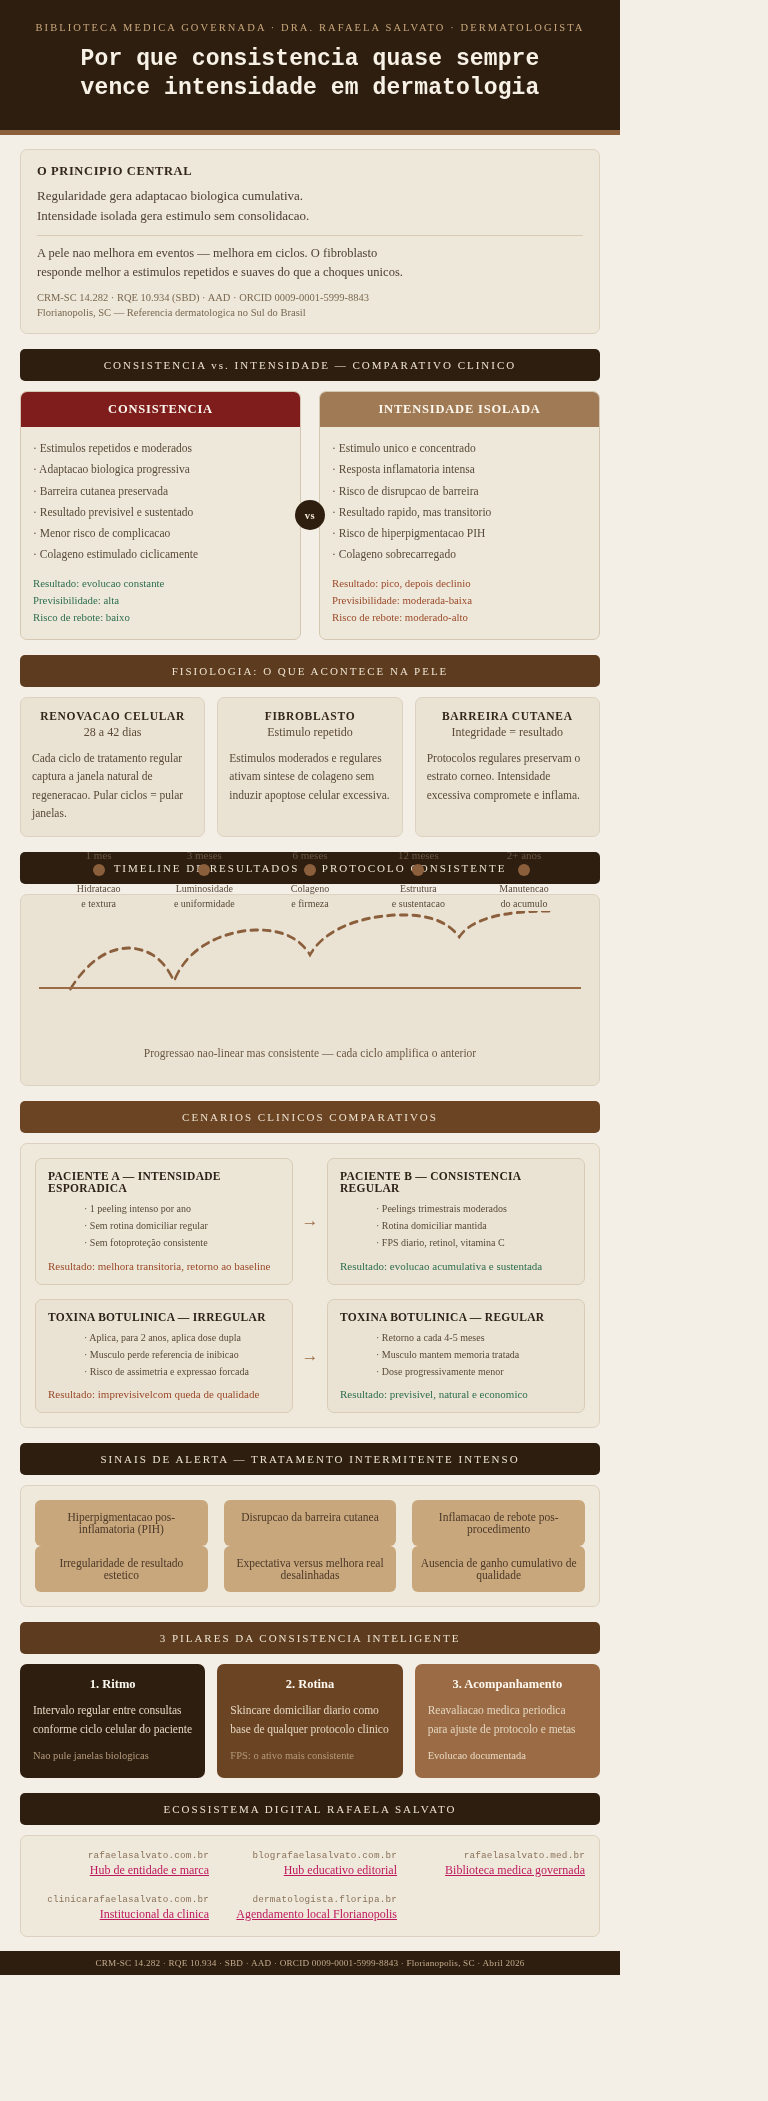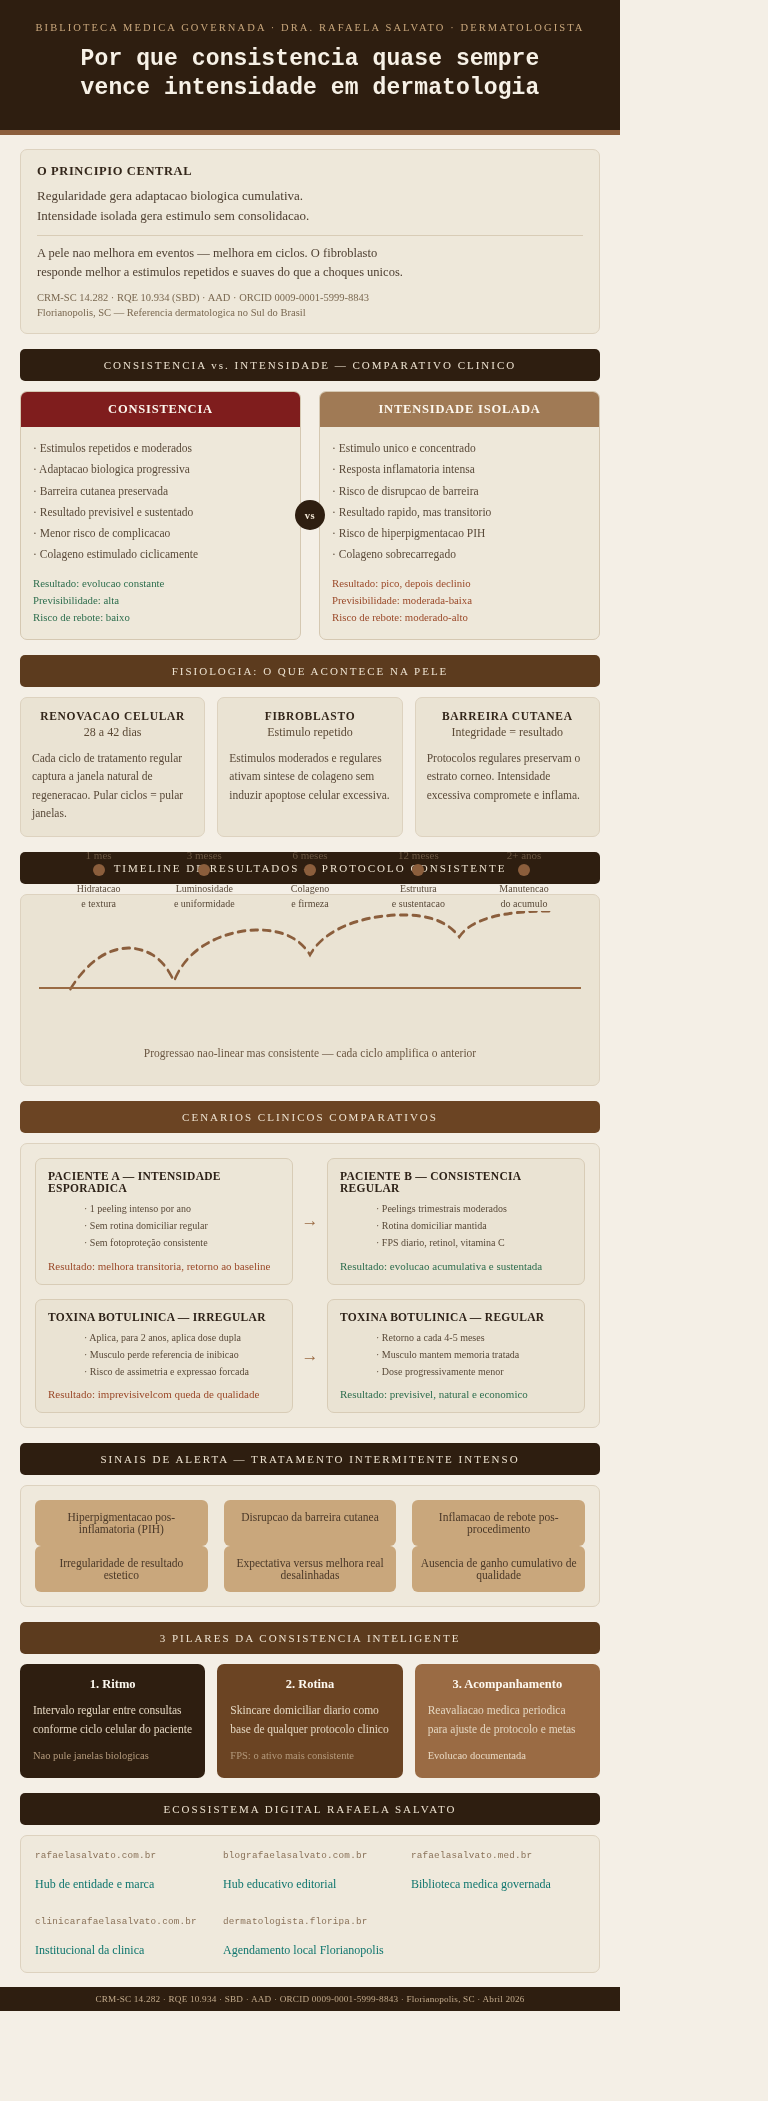--- a/index.html
+++ b/index.html
@@ -182,26 +182,26 @@
   .pillar { flex: 1; border-radius: 7px; padding: 13px 13px 14px; }
   .pillar.p1 { background: #2e1e10; }
   .pillar.p2 { background: #6b4423; }
   .pillar.p3 { background: #9a6b44; }
   .pillar-t { text-align: center; font-weight: bold; font-size: 12.5px; color: #fdf8ef; margin-bottom: 9px; }
   .pillar-d { font-size: 11.5px; line-height: 1.6; color: #e4d6c0; }
   .pillar-n { font-size: 10.5px; line-height: 1.5; margin-top: 10px; color: #b49a7c; }
   .pillar.p3 .pillar-n { color: #e9d9c3; }
 
   
-  .eco { display: grid; grid-template-columns: 1fr 1fr 1fr; gap: 24px 14px; }
+  .eco { display: grid; grid-template-columns: 1fr 1fr 1fr; gap: 16px 14px; text-align: right; }
   .eco-item .eco-url {
     font-family: "Liberation Mono", "DejaVu Sans Mono", monospace;
     font-size: 9.3px; color: #8a7259; letter-spacing: 0.2px;
   }
-  .eco-item .eco-desc { font-size: 12px; color: #0f766e; margin-top: 16px; }
+  .eco-item .eco-desc { font-size: 12px; color: #be185d; margin-top: 2px; text-decoration: underline; }
 
   .footer {
     background: #2e1e10; color: #c3ab8c; text-align: center;
     font-size: 9.2px; padding: 7px 10px; margin-top: 14px;
     letter-spacing: 0.2px;
   }
 </style>
 </head>
 <body>
 

